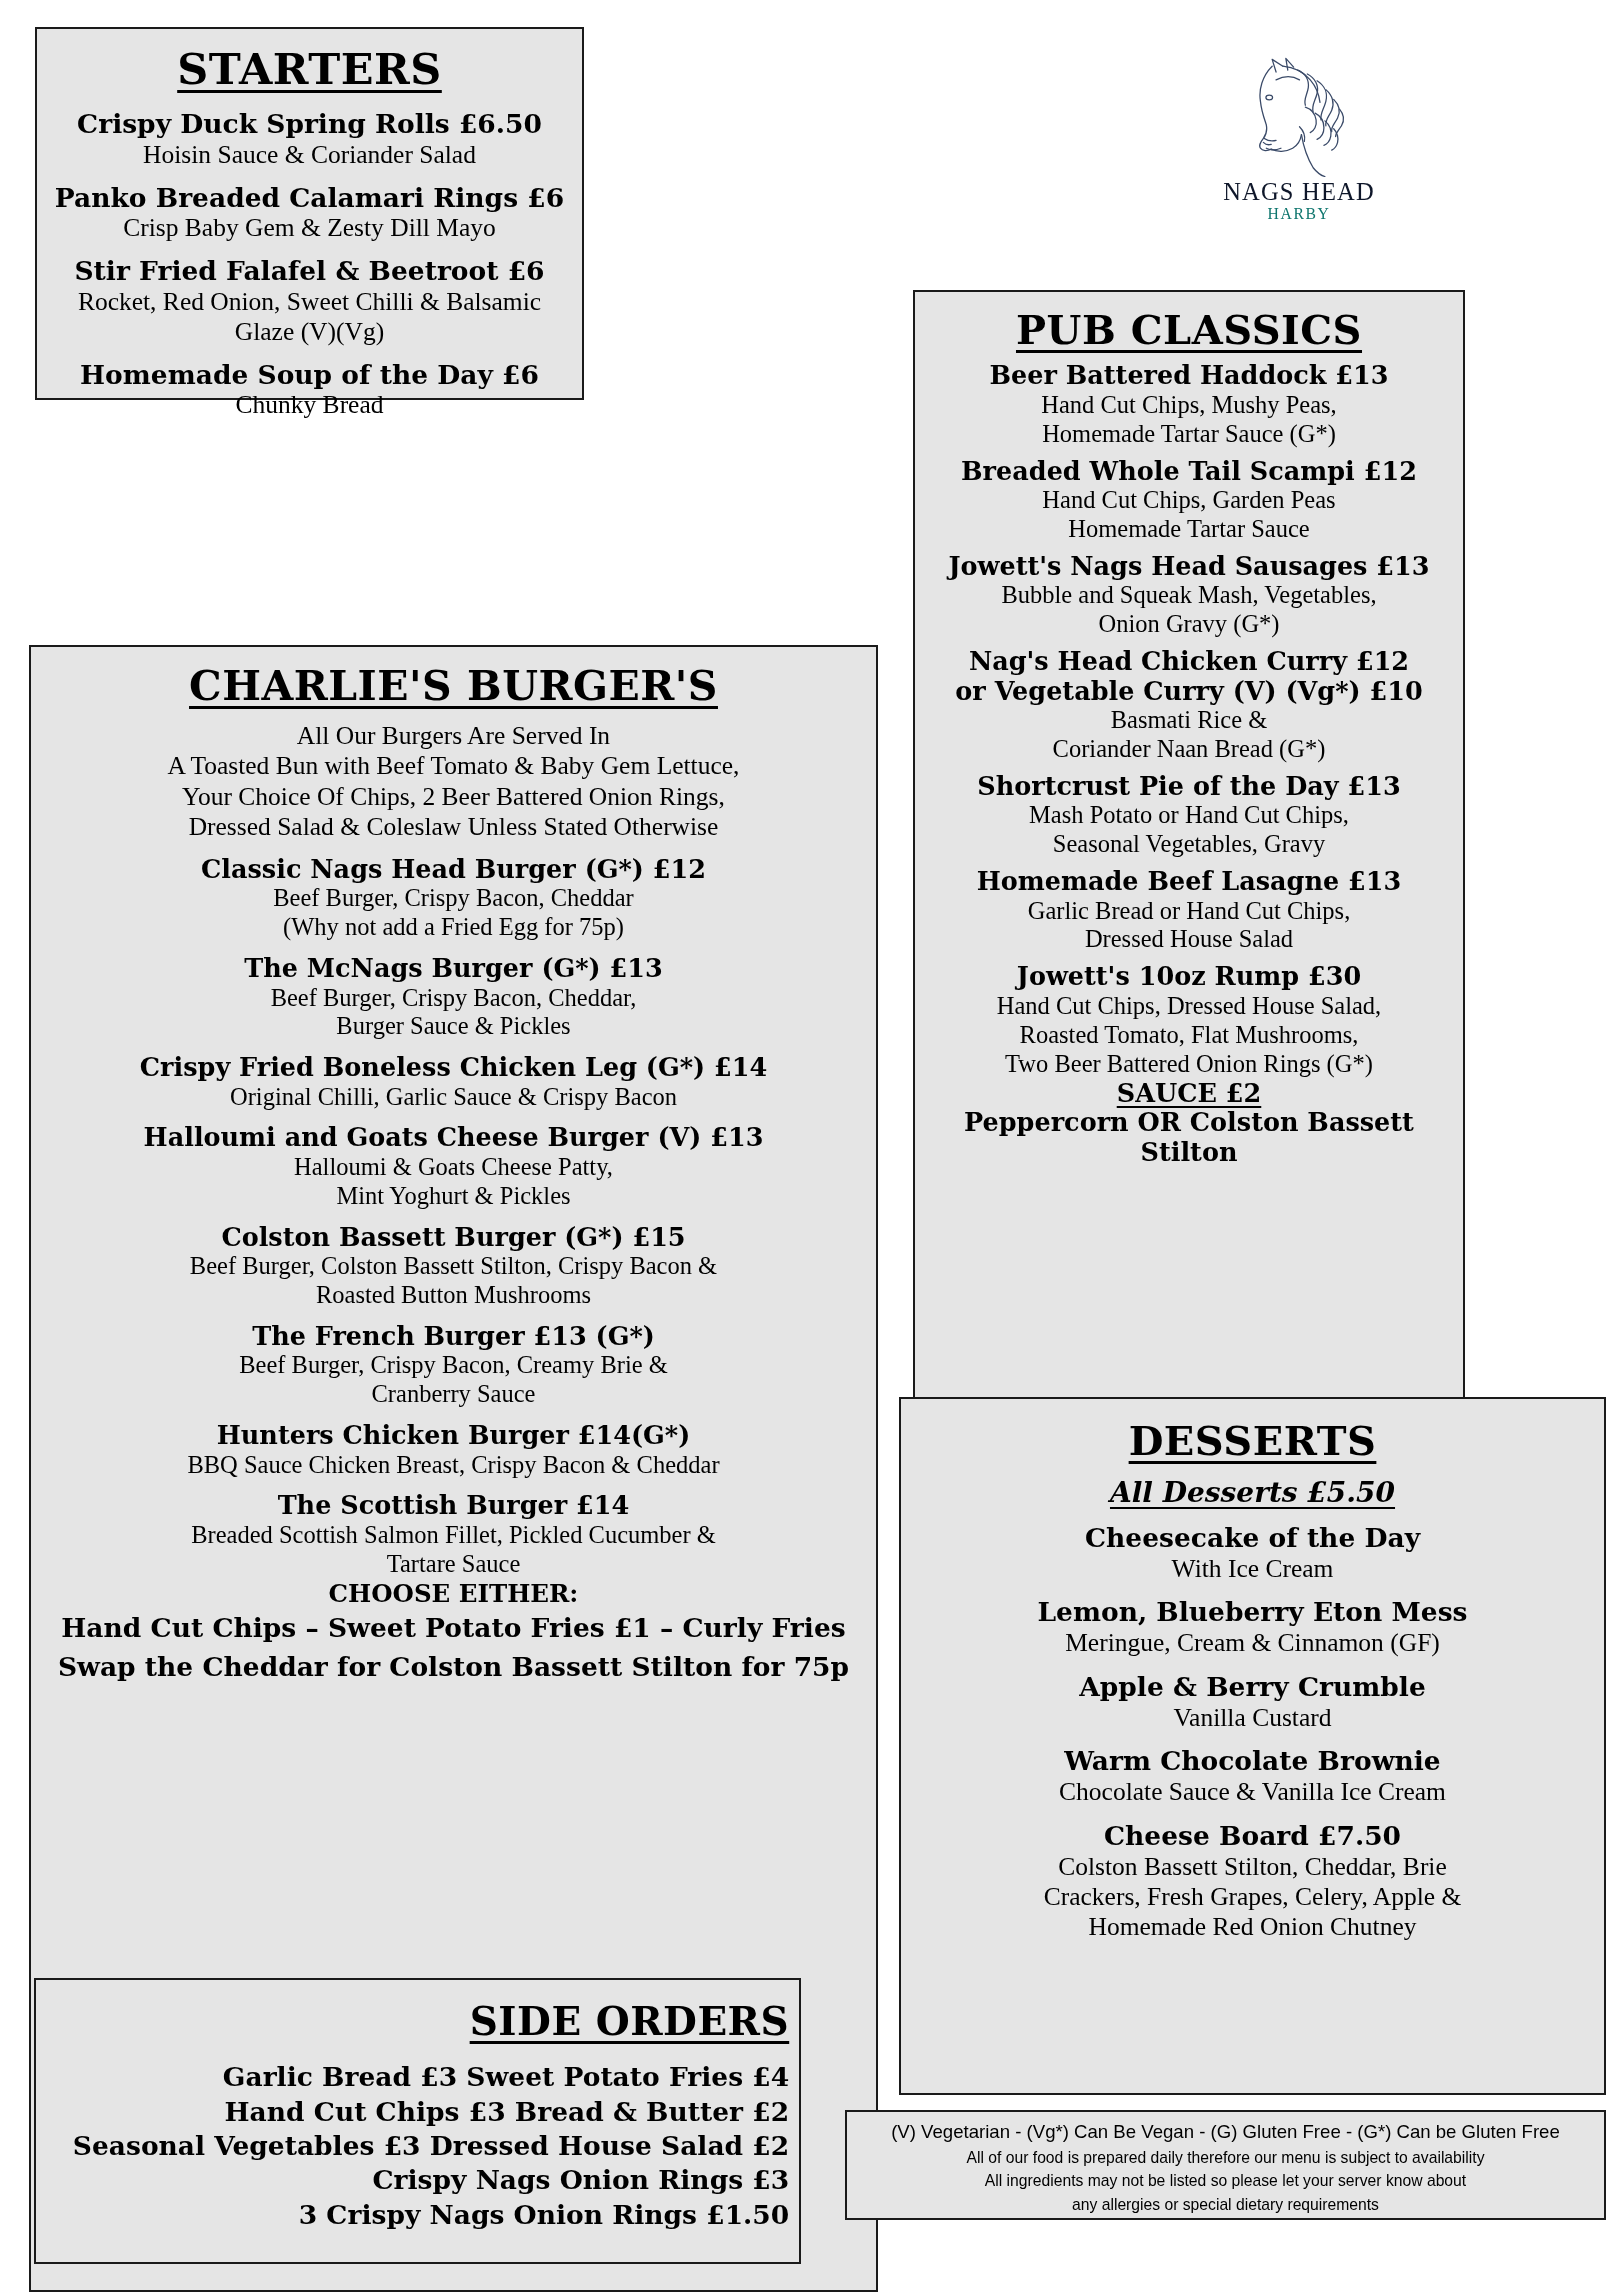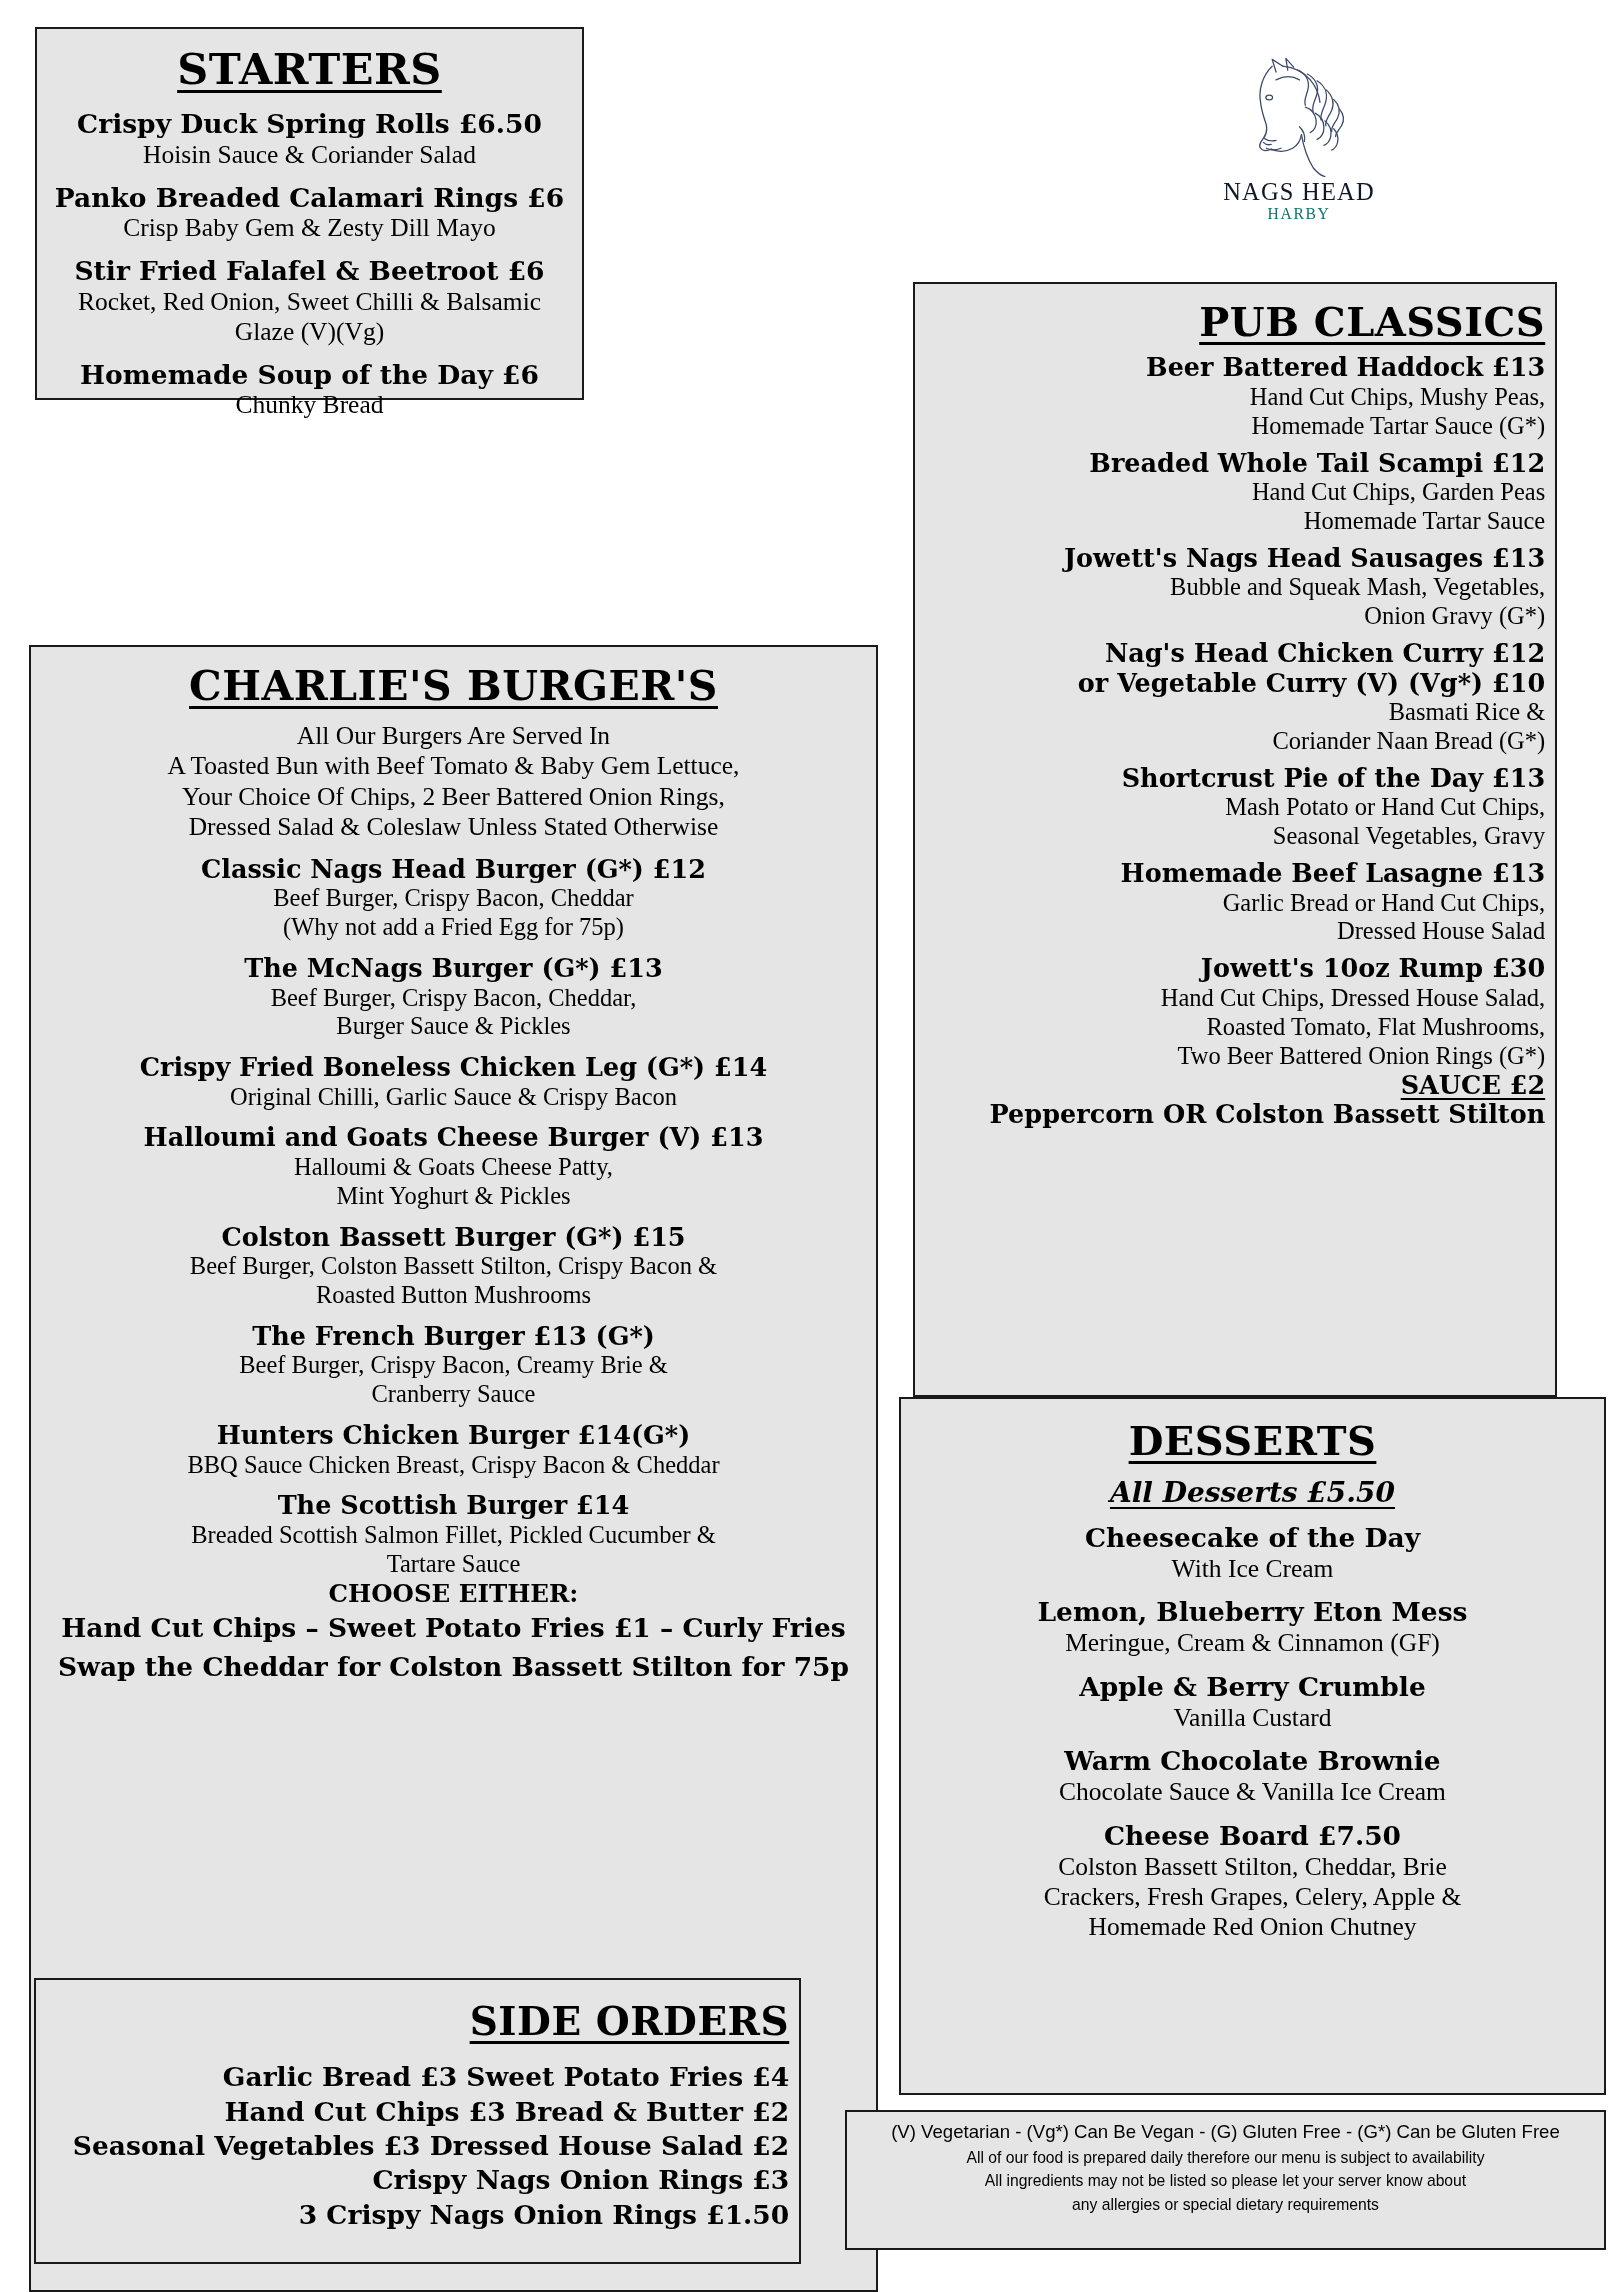--- a/index.html
+++ b/index.html
@@ -71,23 +71,22 @@
   .logo-sub {
     font-family: "Liberation Serif", "DejaVu Serif", serif;
     color: #0f766e;
     font-size: 15.7px;
     letter-spacing: 1.6px;
     line-height: 1.1;
   }
 
   
   #pubclassics {
-    left: 913px; top: 282px; width: 644px; height: 1115px;
+    left: 913px; top: 290px; width: 552px; height: 1115px;
     padding: 9.8px 9.8px 0 9.8px;
-    text-align: right;
   }
   #pubclassics .sec-title { font-size: 40px; margin: 5.9px 0 9.8px; }
   #pubclassics .item-name { font-size: 25.5px; }
   #pubclassics .item-desc { font-size: 24.5px; }
   #pubclassics .entry { margin-bottom: 7.8px; }
   #pubclassics .sauce-title {
     font-family: "DejaVu Serif", "Liberation Serif", serif;
     font-weight: bold; font-size: 25.5px;
     text-decoration: underline; text-decoration-thickness: 2px;
     text-underline-offset: 3.9px;
@@ -138,21 +137,21 @@
     text-align: right;
   }
   #sides .sec-title { font-size: 39px; margin: 7.8px 0 17.6px; }
   #sides .side-line {
     font-family: "DejaVu Serif", "Liberation Serif", serif;
     font-weight: bold; font-size: 26.5px; line-height: 1.3;
   }
 
   
   #footer {
-    left: 845px; top: 2110px; width: 761px; height: 140px;
+    left: 845px; top: 2110px; width: 761px; height: 110px;
     padding: 6.9px 9.8px 0 9.8px;
     border-width: 2.9px;
   }
   #footer .key {
     font-family: "Liberation Sans", "DejaVu Sans", sans-serif;
     font-size: 18.6px; line-height: 1.45;
   }
   #footer .note {
     font-family: "Liberation Sans", "DejaVu Sans", sans-serif;
     font-size: 15.7px; line-height: 1.5;

